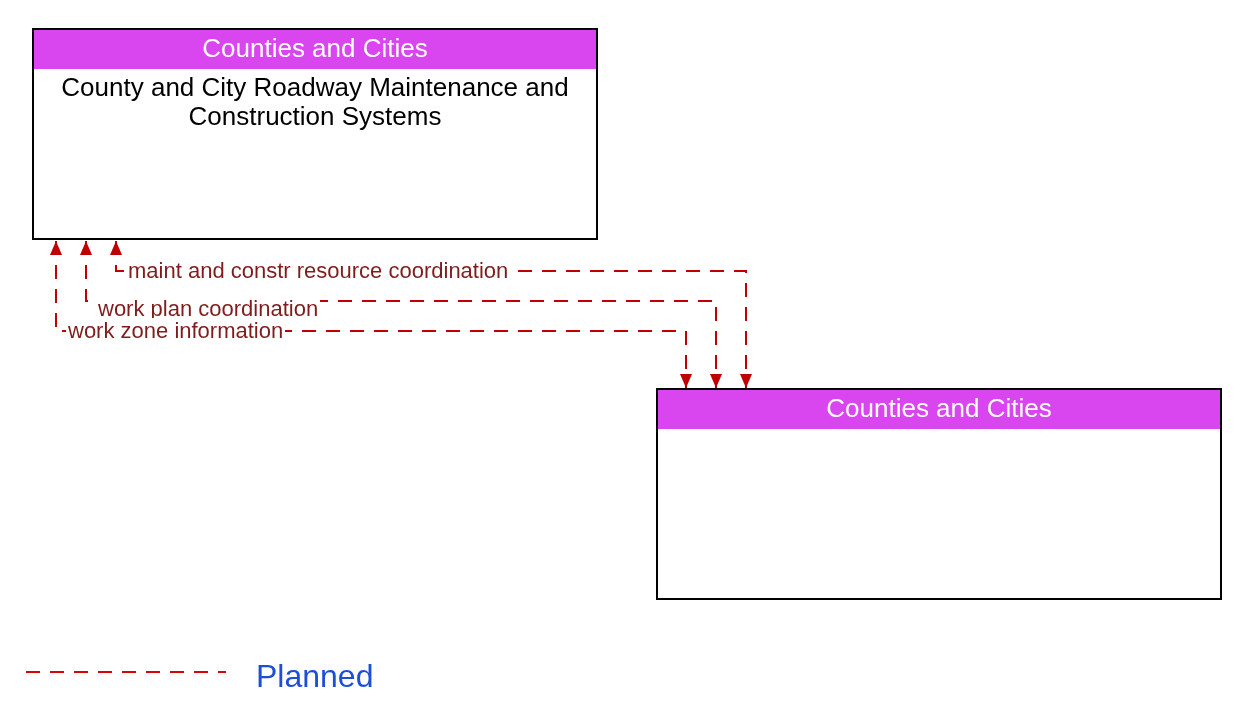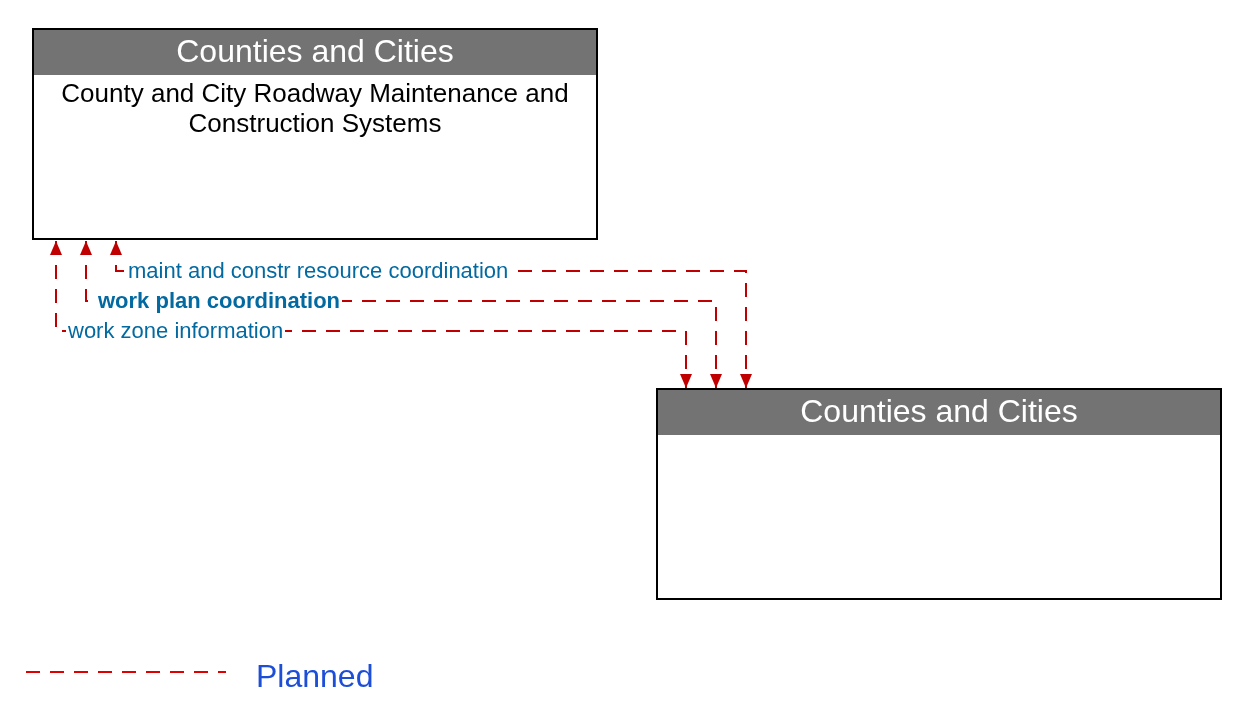--- a/index.html
+++ b/index.html
@@ -12,37 +12,37 @@
     position: relative;
     overflow: hidden;
   }
   .box {
     position: absolute;
     border: 2px solid #000;
     background: #fff;
     box-sizing: border-box;
   }
   .box-header {
-    background: #737373;
+    background: #d946ef;
     color: #fff;
     text-align: center;
-    font-size: 32px;
+    font-size: 26px;
     padding: 4px 4px 6px 4px;
     line-height: 1.1;
   }
   .box-body {
     color: #000;
     text-align: center;
     font-size: 26px;
     padding: 4px 10px;
     line-height: 1.15;
   }
   .flow-label {
     position: absolute;
-    color: #0369a1;
+    color: #7f1d1d;
     font-size: 22px;
     white-space: nowrap;
     background: #fff;
     padding: 0 2px;
   }
   .legend-label {
     position: absolute;
     color: #1d4ed8;
     font-size: 32px;
   }
@@ -86,16 +86,16 @@
   <polygon points="716,388 710,374 722,374" fill="#c00000"></polygon>
 
   <path d="M 56 241 L 56 331 L 686 331 L 686 388" fill="none" stroke="#c00000" stroke-width="2" stroke-dasharray="14 10"></path>
   <polygon points="56,241 50,255 62,255" fill="#c00000"></polygon>
   <polygon points="686,388 680,374 692,374" fill="#c00000"></polygon>
 
   <line x1="26" y1="672" x2="226" y2="672" stroke="#e00000" stroke-width="2" stroke-dasharray="14 10"></line>
 </svg>
 
 <div class="flow-label" style="left:126px; top:258px;">maint and constr resource coordination</div>
-<div class="flow-label" style="left:96px; top:288px;font-weight:bold;">work plan coordination</div>
+<div class="flow-label" style="left:96px; top:296px;">work plan coordination</div>
 <div class="flow-label" style="left:66px; top:318px;">work zone information</div>
 
 <div class="legend-label" style="left:256px; top:658px;">Planned</div>
 
 </body></html>

